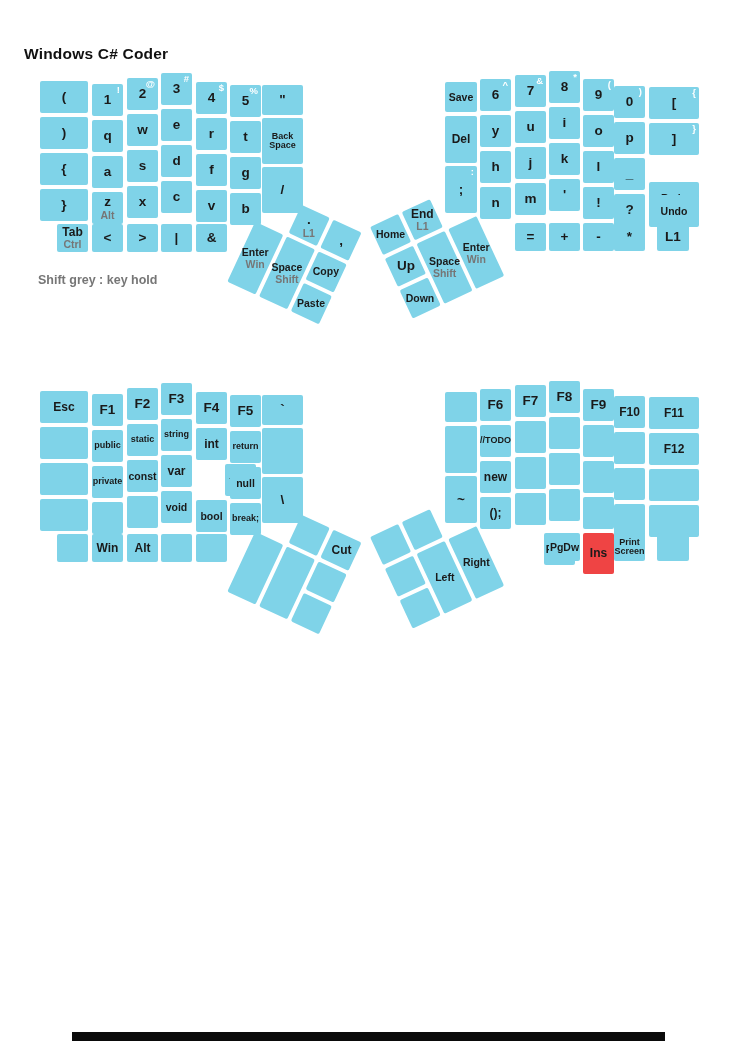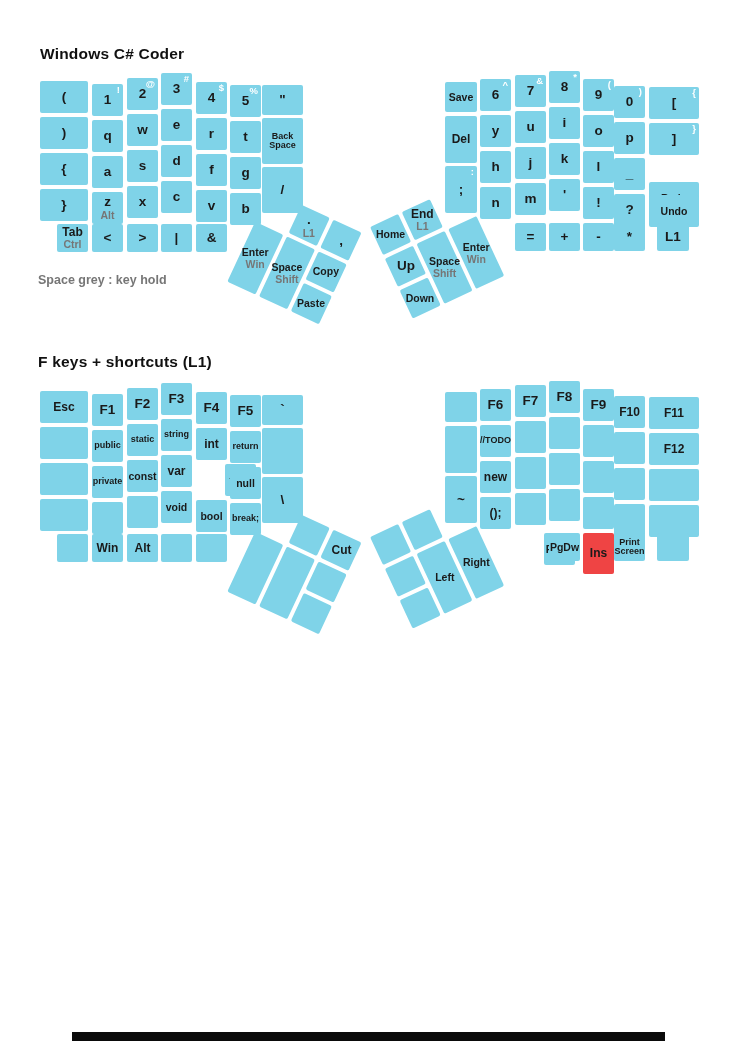--- a/index.html
+++ b/index.html
@@ -1,41 +1,40 @@
 <!DOCTYPE html>
 <html><head>
 <meta charset="utf-8">
 <style>
   html,body{margin:0;padding:0;background:#fff;}
   .page{position:relative;width:736px;height:1041px;background:#fff;overflow:hidden;
         font-family:"Liberation Sans",sans-serif;}
   .title{position:absolute;font-weight:bold;font-size:15.5px;color:#111;letter-spacing:.2px;}
-  .title1{left:40px;top:45px;text-align:right;}
+  .title1{left:24px;top:45px;text-align:right;}
   .title2{left:38px;top:353px;}
   .note{position:absolute;left:38px;top:273px;font-weight:bold;font-size:12.5px;color:#767676;}
   .key{position:absolute;background:#7fd3e8;border-radius:2px;display:flex;
        align-items:center;justify-content:center;text-align:center;}
   .lbl{display:flex;flex-direction:column;align-items:center;justify-content:center;
        font-weight:bold;color:#1a1a1a;line-height:1.02;white-space:pre-line;}
   .tapfs13{font-size:13.5px;}
   .tapfs12{font-size:12px;}
   .tapfs10{font-size:10.5px;}
   .tapfs9{font-size:9px;}
   .hold{font-weight:bold;color:#767676;font-size:10.5px;margin-top:1px;}
   .shift{position:absolute;top:0px;right:3px;color:#ffffff;font-weight:bold;font-size:9.5px;}
   .thumb{position:absolute;transform-origin:0 0;}
   .bottom-bar{position:absolute;left:72px;top:1032px;width:593px;height:9px;background:#0a0a0a;}
 </style>
 </head>
 <body>
 
 <div class="page" id="kb-root">
   <div class="title title1">Windows C# Coder</div>
-  <div class="note">Space grey : key hold</div>
-  <div class="title title2">F keys + shortcuts (L1)</div>
+  <div class="note">Shift grey : key hold</div>
   <div class="bottom-bar"></div>
 <div class="key" style="left: 40px; top: 81px; width: 48px; height: 32px; background: rgb(127, 211, 232);">
       <div class="lbl"><span class="tapfs13">(</span></div>
     </div>
     <div class="key" style="left: 40px; top: 117px; width: 48px; height: 32px; background: rgb(127, 211, 232);">
       <div class="lbl"><span class="tapfs13">)</span></div>
     </div>
     <div class="key" style="left: 40px; top: 153px; width: 48px; height: 32px; background: rgb(127, 211, 232);">
       <div class="lbl"><span class="tapfs13">{</span></div>
     </div>

